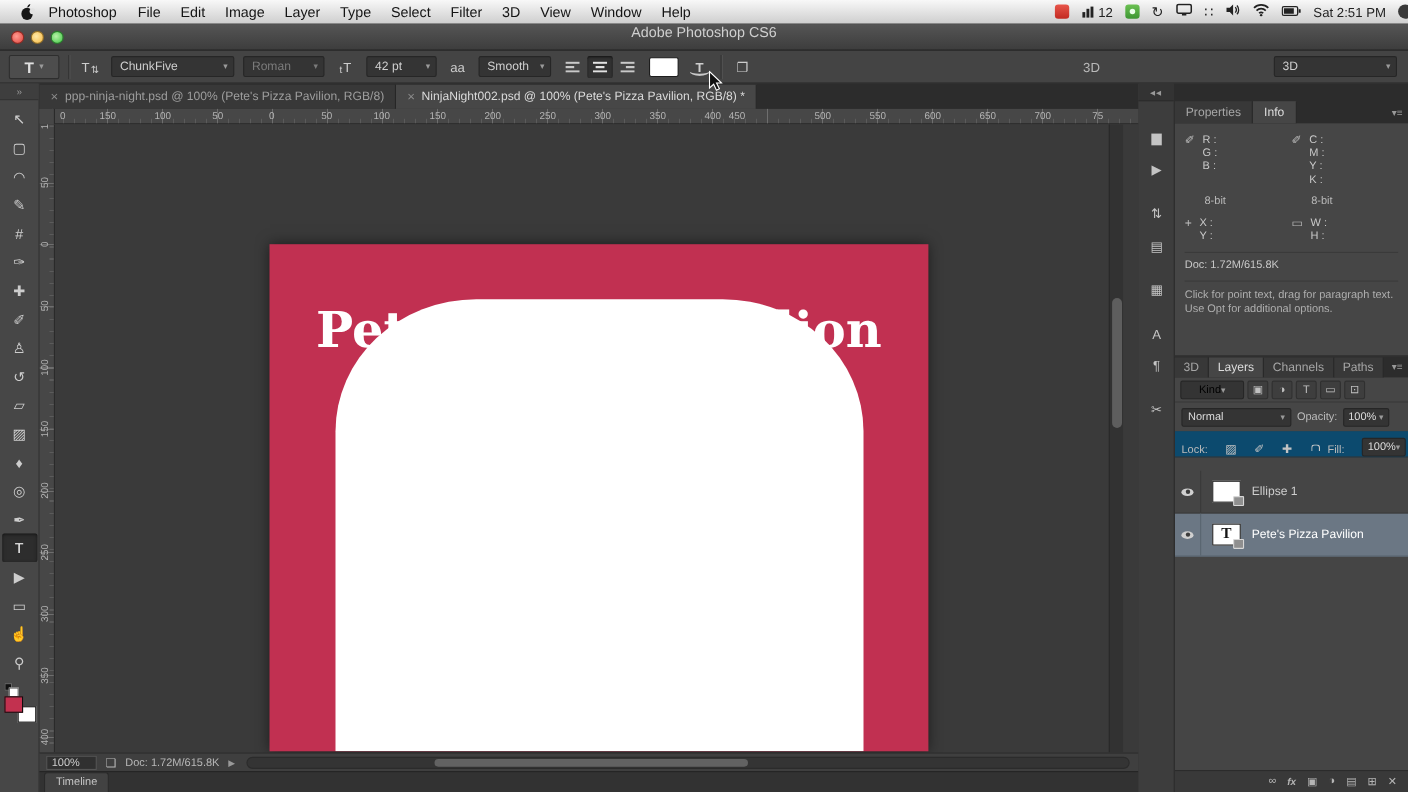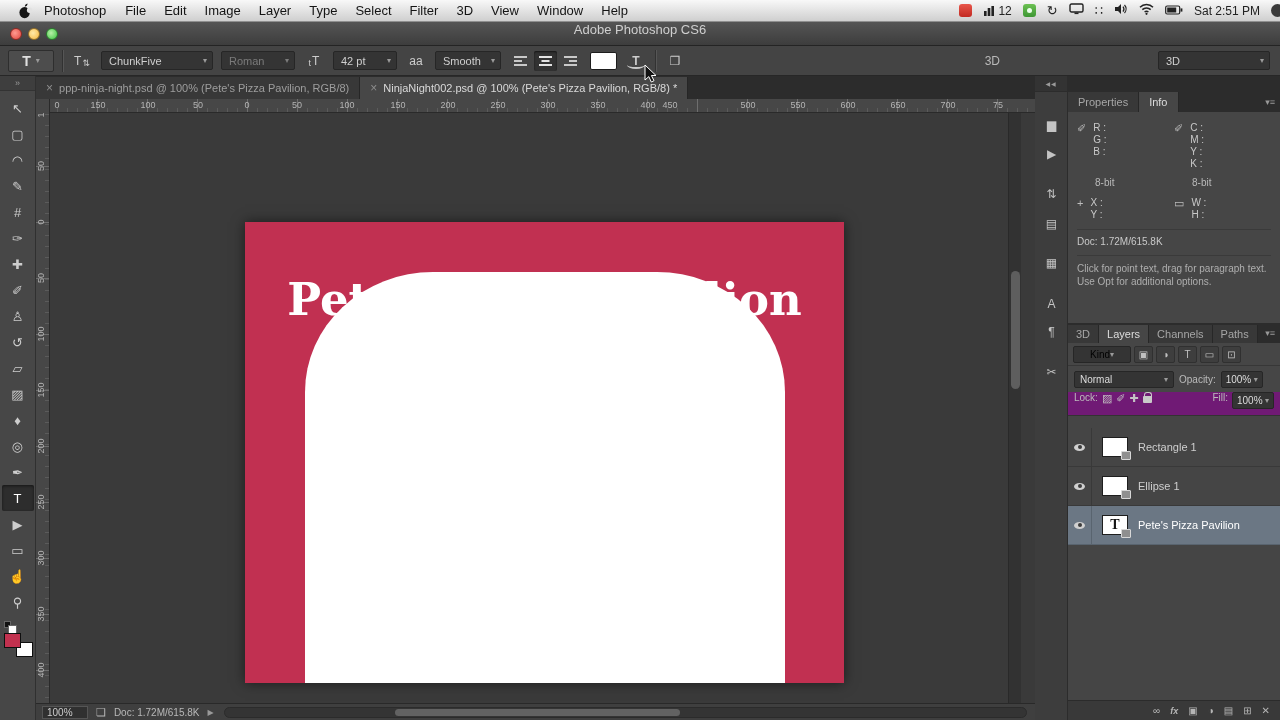--- a/index.html
+++ b/index.html
@@ -121,21 +121,21 @@
 .hint{color:#aeaeae;line-height:13px;padding-right:4px}
 
 .ltabs{height:19px;background:#2c2c2c;display:flex;align-items:flex-end;position:relative}
 .ltabs .ptab{height:18px;padding:0 8px}
 .filterbar{height:23px;background:#464646;display:flex;align-items:center;padding:0 5px;gap:3px;border-bottom:1px solid #373737}
 .kindsel{width:58px;height:17px;background:#343434;border:1px solid #262626;border-radius:2px;display:flex;align-items:center;justify-content:space-between;padding:0 16px;font-size:10px}
 .ficon{width:19px;height:17px;background:#3e3e3e;border:1px solid #303030;border-radius:2px;display:flex;align-items:center;justify-content:center;color:#c0c0c0;font-size:10px}
 .blendbar{height:26px;display:flex;align-items:center;padding:0 6px;gap:5px;background:#464646;font-size:10px;color:#bbb}
 .blendsel{width:100px;height:17px;background:#343434;border:1px solid #262626;border-radius:2px;display:flex;align-items:center;justify-content:space-between;padding:0 5px;font-size:10px;color:#ddd}
 .opwell{width:42px;height:17px;background:#343434;border:1px solid #262626;border-radius:2px;display:flex;align-items:center;justify-content:space-between;padding:0 4px;color:#ddd}
-.lockbar{height:24px;display:flex;align-items:flex-start;gap:4px;padding:0 6px;background:#701a75;border-bottom:1px solid #333;font-size:10px;color:#bbb}
+.lockbar{height:24px;display:flex;align-items:flex-end;gap:16px;padding:0 6px;background:#0c4a6e;border-bottom:1px solid #333;font-size:10px;color:#bbb}
 .lockico{color:#c3c3c3;font-size:11px}
 .mlock{position:relative;width:9px;height:7px;background:#c9c9c9;border-radius:1px;display:inline-block;margin-top:4px}
 .mlock:before{content:"";position:absolute;left:1px;top:-4px;width:6px;height:5px;border:1.5px solid #c9c9c9;border-bottom:none;border-radius:3px 3px 0 0}
 
 .layerlist{flex:1;background:#454545;padding-top:12px;overflow:hidden}
 .lrow{height:39px;display:flex;align-items:center;border-bottom:1px solid #393939;font-size:11px;color:#cecece}
 .leye{width:24px;height:100%;display:flex;align-items:center;justify-content:center;border-right:1px solid #393939}
 .eye{width:11px;height:7px;border-radius:50%;background:#d0d0d0;position:relative}
 .eye:after{content:"";position:absolute;left:3.5px;top:1.5px;width:4px;height:4px;border-radius:50%;background:#3c3c3c}
 .lthumb{width:26px;height:20px;background:#fff;border:1px solid #1e1e1e;margin:0 10px;position:relative;display:flex;align-items:center;justify-content:center;flex:none}
@@ -445,20 +445,23 @@
       <div class="statusbar">
         <div class="zoombox">100%</div>
         <span class="sb-ico">❏</span>
         <span>Doc: 1.72M/615.8K</span>
         <span class="sb-arrow">▶</span>
         <div class="hscroll">
           <div class="hthumb"></div>
         </div>
       </div>
 
+      <div class="timelinebar">
+        <div class="tltab">Timeline</div>
+      </div>
     </div>
 
     <div class="rightcol">
 
       <div class="iconstrip">
         <div class="is-expand">◀◀</div>
         <div class="is-icon" style="top:37px">
             <span>▆</span>
           </div>
         <div class="is-icon" style="top:66px">
@@ -584,29 +587,20 @@
         </div>
 
         <div class="layerlist">
           <div class="lrow">
             <span class="leye">
                 <span class="eye"></span>
               </span>
             <span class="lthumb">
                 <span class="badge"></span>
               </span>
-            <span class="lname">Rectangle 1</span>
-          </div>
-          <div class="lrow">
-            <span class="leye">
-                <span class="eye"></span>
-              </span>
-            <span class="lthumb">
-                <span class="badge"></span>
-              </span>
             <span class="lname">Ellipse 1</span>
           </div>
           <div class="lrow sel">
             <span class="leye">
                 <span class="eye"></span>
               </span>
             <span class="lthumb">
                 <span class="tT">T</span>
                 <span class="badge"></span>
               </span>

